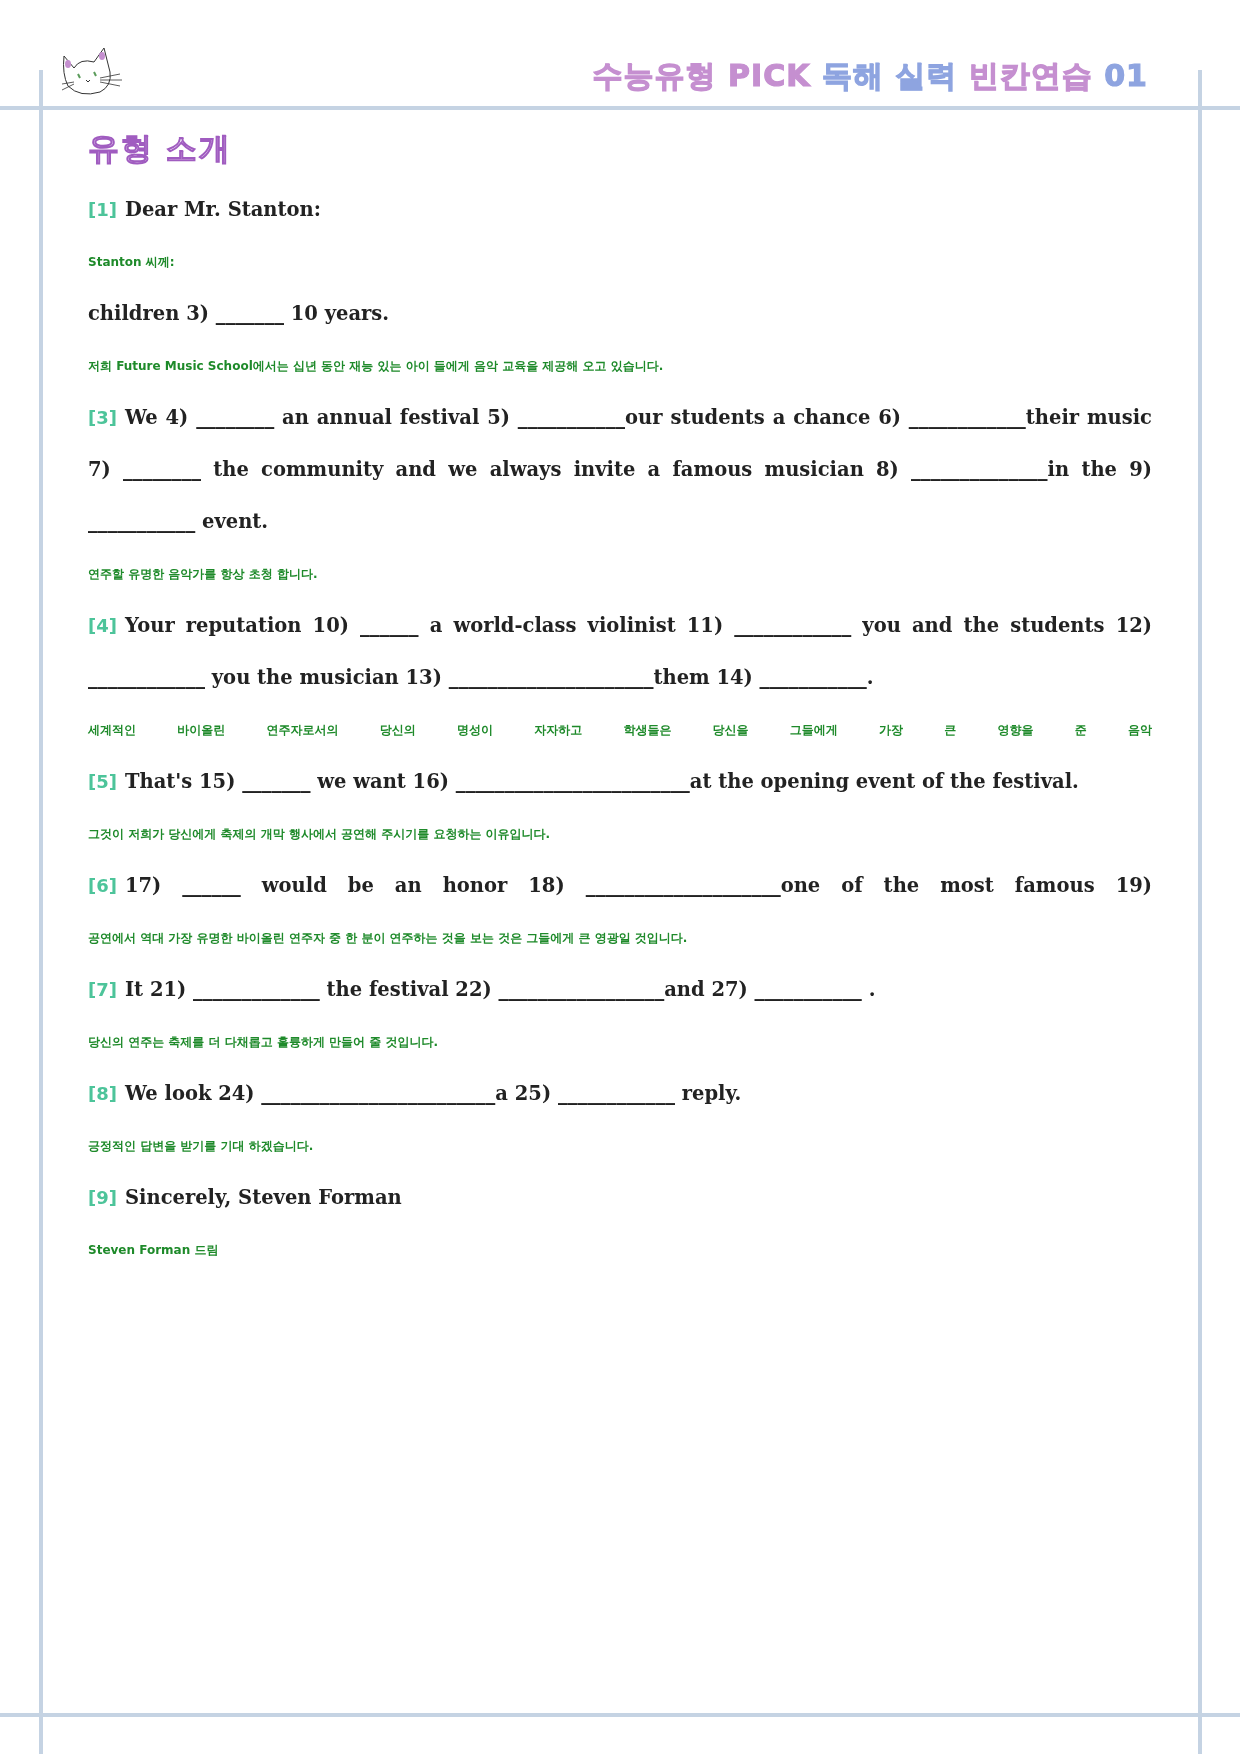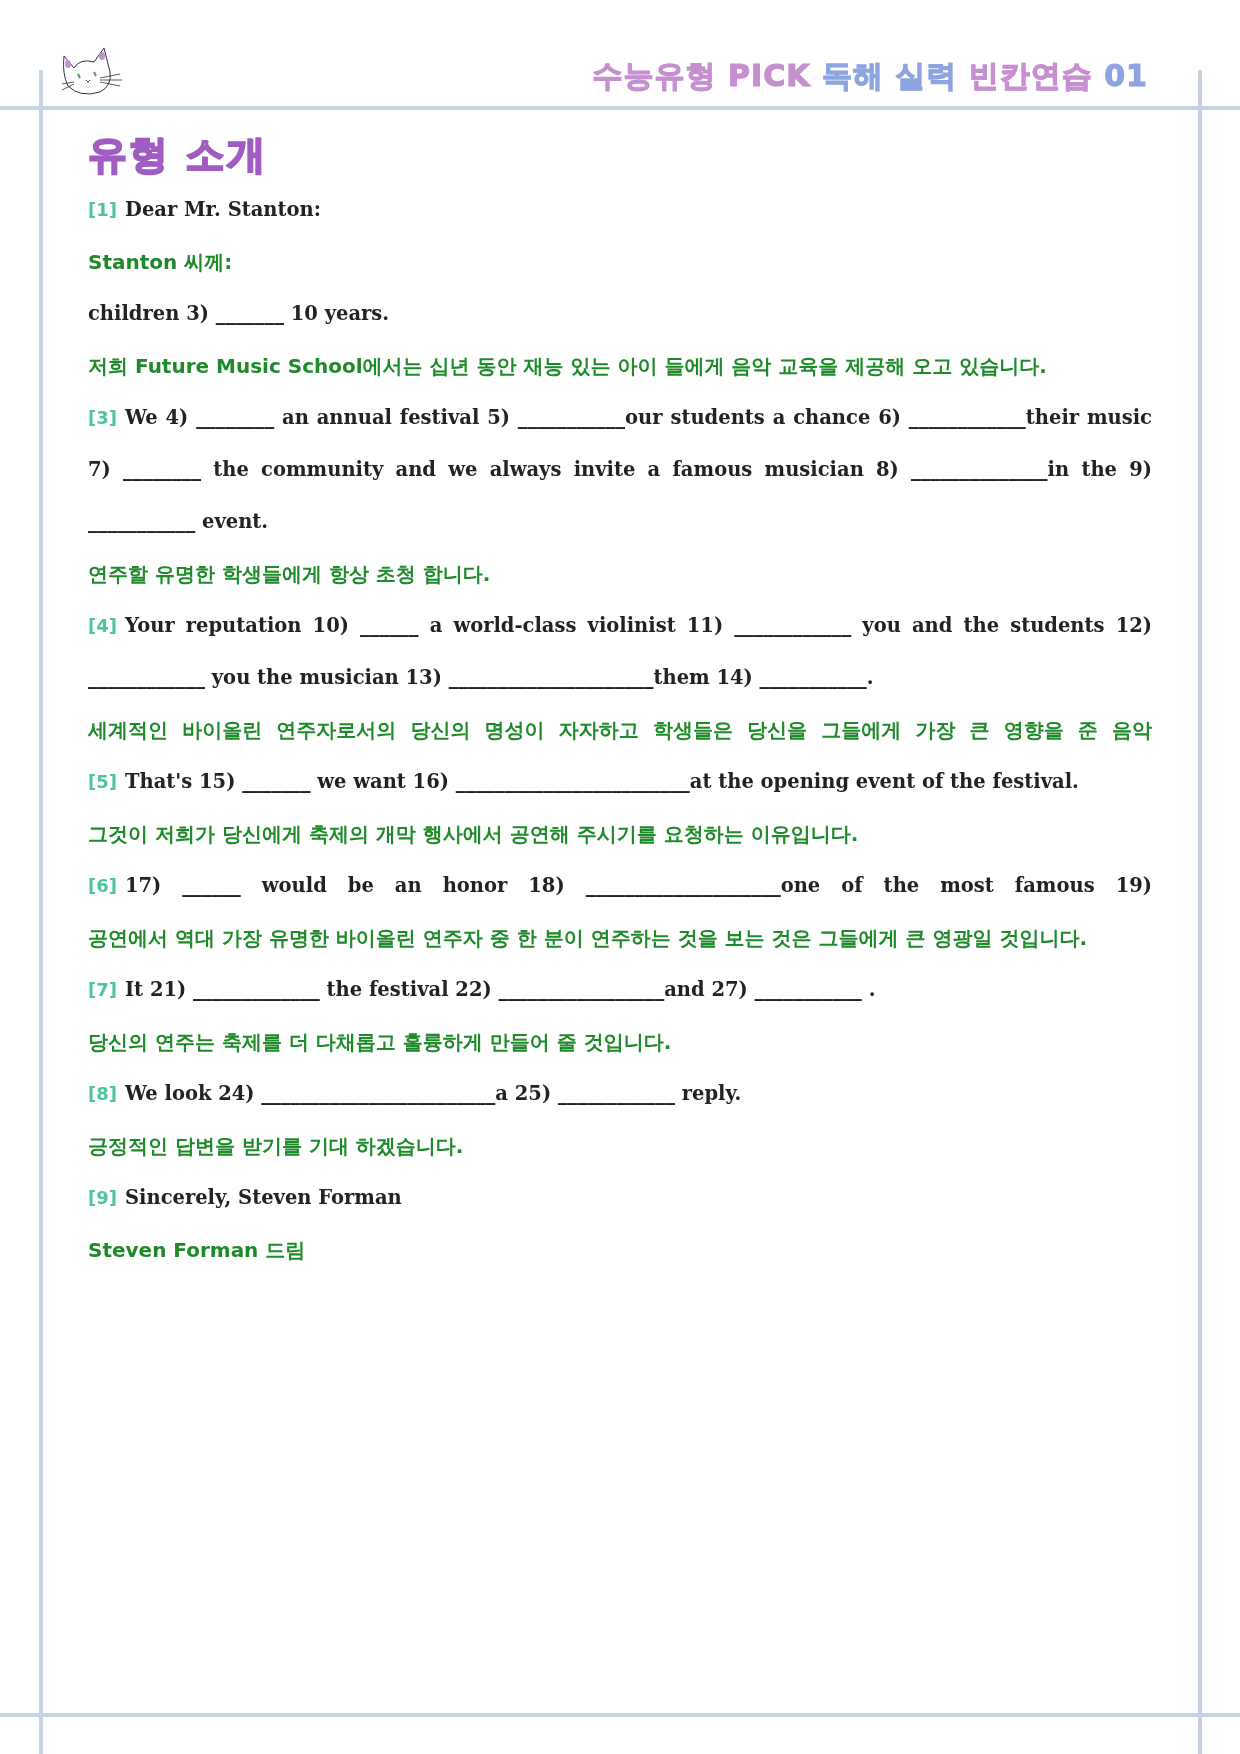--- a/index.html
+++ b/index.html
@@ -4,25 +4,25 @@
 <style>
   html, body { margin:0; padding:0; background:#ffffff; }
   body { width:1240px; height:1754px; position:relative; overflow:hidden; font-family:"DejaVu Serif", "Liberation Serif", serif; }
   .vline { position:absolute; width:4px; background:#c5d3e3; }
   .hline { position:absolute; height:4px; background:#c5d3e3; }
   .cat { position:absolute; left:60px; top:44px; width:66px; height:56px; }
   .header-title { position:absolute; right:92px; top:56px; font-family:"DejaVu Sans", sans-serif; font-weight:bold; font-size:30px; letter-spacing:1px; white-space:nowrap; }
   .header-title span { -webkit-text-stroke:1.2px currentColor; color:#ffffff; paint-order:stroke fill; text-shadow: 0 0 0 transparent; }
   .ht-purple { color:#c58fd0 !important; }
   .ht-blue { color:#8ea4e0 !important; }
-  .section-title { position:absolute; left:88px; top:128px; font-family:"DejaVu Sans", sans-serif; font-weight:bold; font-size:39px; color:#ffffff; -webkit-text-stroke:2px #a05cc0; letter-spacing:2px; }
+  .section-title { position:absolute; left:88px; top:128px; font-family:"DejaVu Sans", sans-serif; font-weight:normal; font-size:31px; color:#ffffff; -webkit-text-stroke:2px #a05cc0; letter-spacing:2px; }
   .content { position:absolute; left:88px; top:192px; width:1064px;font-weight:bold; }
   .line { height:52px; line-height:36px; font-size:19.5px; color:#222222; white-space:nowrap; }
   .line.justify { text-align:justify; text-align-last:justify; white-space:normal; }
-  .ko { color:#1e8a2a; font-family:"DejaVu Sans", sans-serif; font-size:20px; }
+  .ko { color:#1e8a2a; font-family:"DejaVu Sans", sans-serif; font-size:12px; }
   .num { color:#4dc49a; font-family:"DejaVu Sans", sans-serif; font-size:18px; margin-right:8px; }
 </style>
 </head>
 <body>
 
 <div class="vline" style="left:39px; top:70px; height:1684px;"></div>
 <div class="vline" style="left:1198px; top:70px; height:1684px;"></div>
 <div class="hline" style="left:0; top:106px; width:1240px;"></div>
 <div class="hline" style="left:0; top:1713px; width:1240px;"></div>
 
@@ -49,21 +49,21 @@
 <div class="section-title">유형 소개</div>
 
 <div class="content" id="content">
     <div class="line"><span class="num">[1]</span><span>Dear Mr. Stanton:</span></div>
     <div class="line ko"><span>Stanton 씨께:</span></div>
     <div class="line"><span>children 3) _______ 10 years.</span></div>
     <div class="line ko"><span>저희 Future Music School에서는 십년 동안 재능 있는 아이 들에게 음악 교육을 제공해 오고 있습니다.</span></div>
     <div class="line justify"><span class="num">[3]</span><span>We 4) ________ an annual festival 5) ___________our students a chance 6) ____________their music</span></div>
     <div class="line justify"><span>7) ________ the community and we always invite a famous musician 8) ______________in the 9)</span></div>
     <div class="line"><span>___________ event.</span></div>
-    <div class="line ko"><span>연주할 유명한 학생들에게 항상 초청 합니다.</span></div>
+    <div class="line ko"><span>연주할 유명한 음악가를 항상 초청 합니다.</span></div>
     <div class="line justify"><span class="num">[4]</span><span>Your reputation 10) ______ a world-class violinist 11) ____________ you and the students 12)</span></div>
     <div class="line"><span>____________ you the musician 13) _____________________them 14) ___________.</span></div>
     <div class="line justify ko"><span>세계적인 바이올린 연주자로서의 당신의 명성이 자자하고 학생들은 당신을 그들에게 가장 큰 영향을 준 음악</span></div>
     <div class="line"><span class="num">[5]</span><span>That's 15) _______ we want 16) ________________________at the opening event of the festival.</span></div>
     <div class="line ko"><span>그것이 저희가 당신에게 축제의 개막 행사에서 공연해 주시기를 요청하는 이유입니다.</span></div>
     <div class="line justify"><span class="num">[6]</span><span>17) ______ would be an honor 18) ____________________one of the most famous 19)</span></div>
     <div class="line ko"><span>공연에서 역대 가장 유명한 바이올린 연주자 중 한 분이 연주하는 것을 보는 것은 그들에게 큰 영광일 것입니다.</span></div>
     <div class="line"><span class="num">[7]</span><span>It 21) _____________ the festival 22) _________________and 27) ___________ .</span></div>
     <div class="line ko"><span>당신의 연주는 축제를 더 다채롭고 훌륭하게 만들어 줄 것입니다.</span></div>
     <div class="line"><span class="num">[8]</span><span>We look 24) ________________________a 25) ____________ reply.</span></div>

